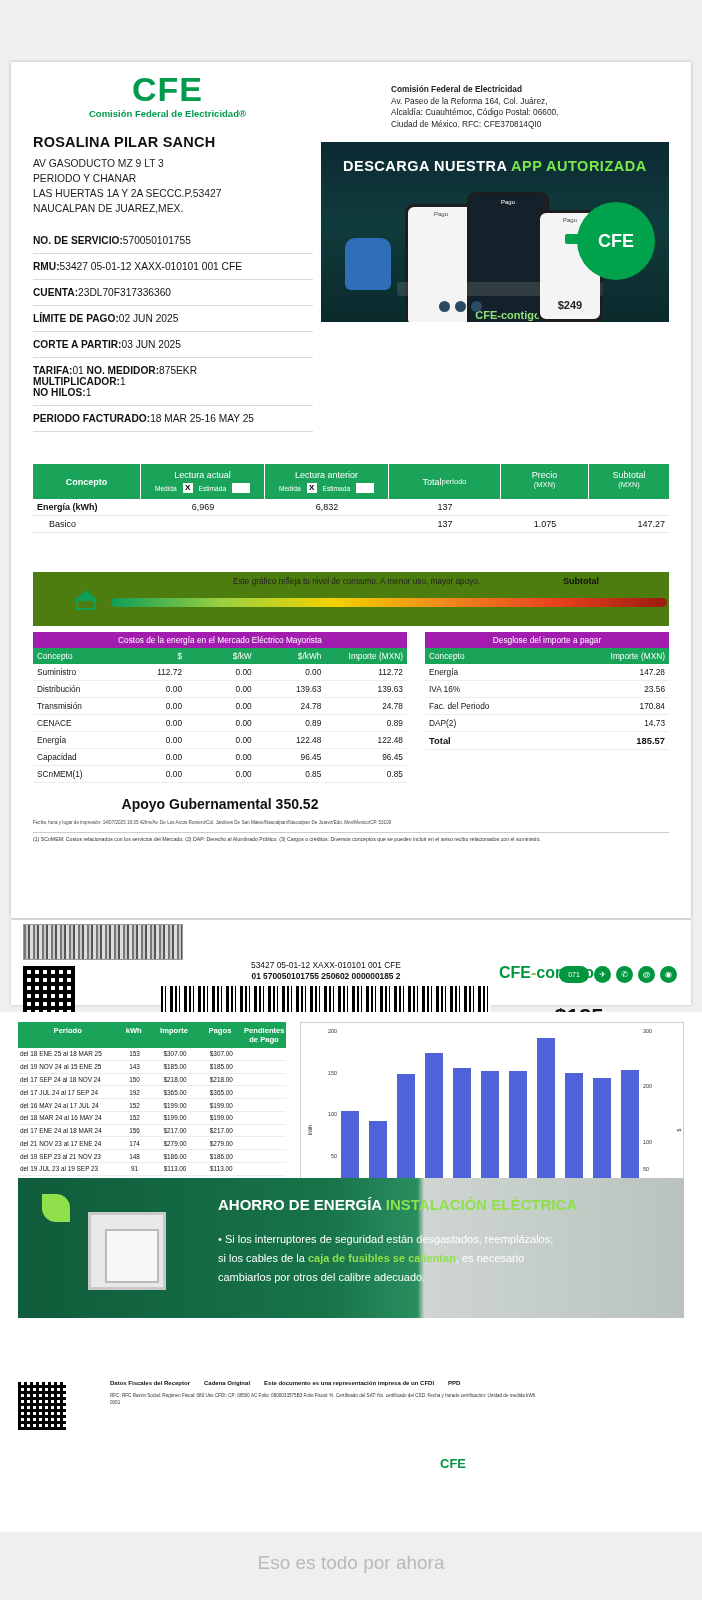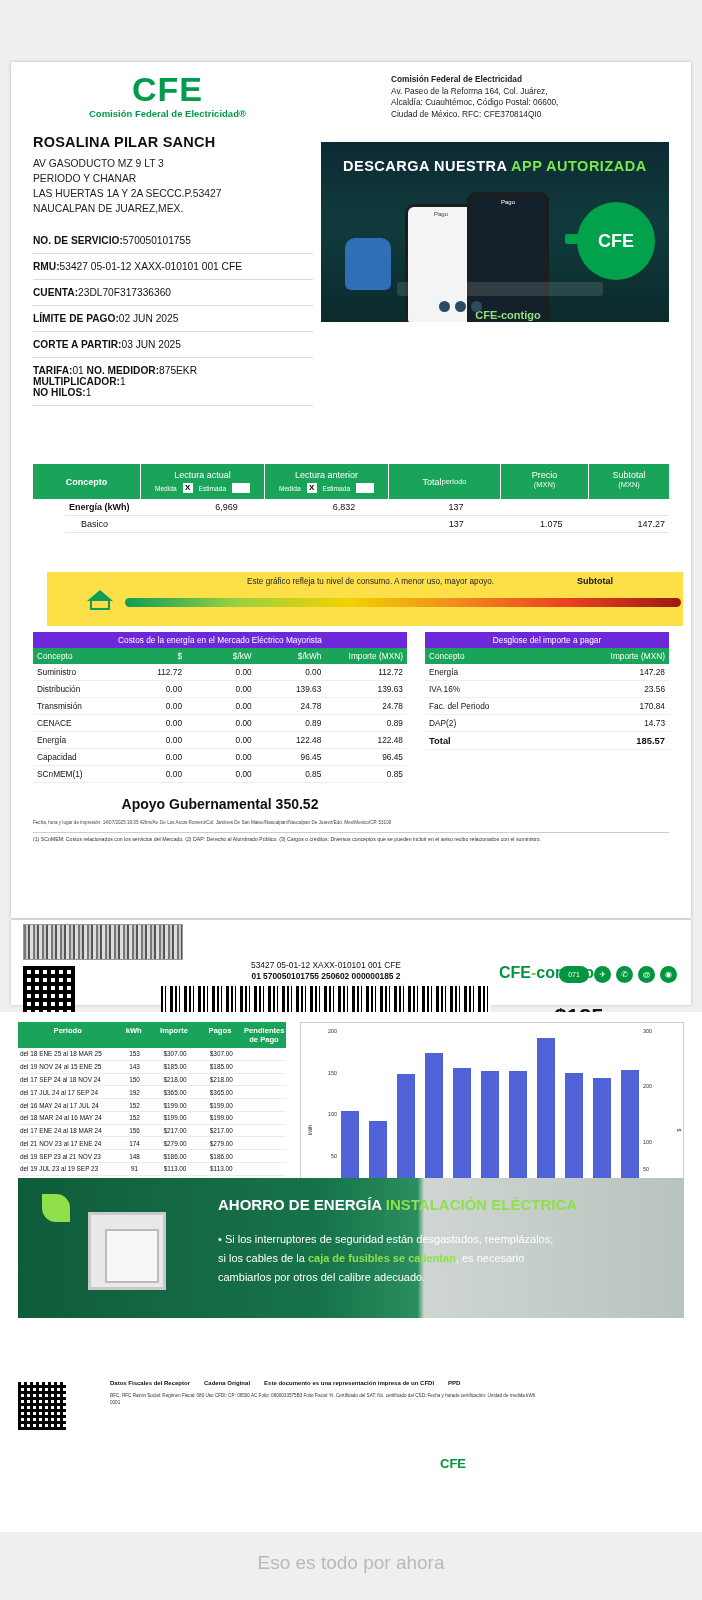--- a/index.html
+++ b/index.html
@@ -18,21 +18,21 @@
     position:absolute; left:11px; top:62px; width:680px; height:856px;
     background:#fff; box-shadow:0 0 3px rgba(0,0,0,.25);
   }
   .brandrow { position:relative; height:72px; }
   .cfe-logo { position:absolute; left:78px; top:10px; text-align:center; }
   .cfe-logo .mark {
     font-size:34px; font-weight:bold; color:#009b4d; letter-spacing:1px;
     font-family:"Liberation Sans", sans-serif; line-height:34px;
   }
   .cfe-logo .sub { font-size:9.5px; font-weight:bold; color:#009b4d; margin-top:2px;}
-  .company { position:absolute; left:380px; top:12px; width:280px; font-size:8.3px; line-height:11.5px; color:#222; }
+  .company { position:absolute; left:380px; top:22px; width:280px; font-size:8.3px; line-height:11.5px; color:#222; }
   .company b { font-size:8.3px; }
 
   .mainrow { position:relative; }
   .leftcol { position:absolute; left:22px; top:0; width:280px; }
   .client-name { font-size:14.5px; font-weight:bold; letter-spacing:.2px; }
   .addr { font-size:10.3px; line-height:15px; margin-top:6px; color:#222; }
   .kvs { margin-top:12px; }
   .kv { font-size:10.2px; padding:7px 0 7px 0; border-bottom:1px solid #dadada; }
   .kv b { font-weight:bold; }
   .kv .val { font-weight:normal; }
@@ -77,44 +77,44 @@
   .ct-head .c2, .ct-head .c3 { width:124px; }
   .ct-head .c4 { width:112px; display:flex; align-items:center; justify-content:center;}
   .ct-head .c5 { width:88px; }
   .ct-head .c6 { width:80px; border-right:none;}
   .ct-head .t { display:block; font-size:9px; }
   .ct-head .s { display:block; font-size:7.5px; opacity:.95; }
   .measline { display:flex; justify-content:center; gap:6px; margin-top:3px; font-size:6.6px; align-items:center;}
   .measline .chk { width:10px; height:10px; background:#fff; color:#000; font-size:8px; line-height:10px; text-align:center; font-weight:bold;}
   .measline .box { width:18px; height:10px; background:#fff; display:inline-block;}
   .ct-body { background:#fff; font-size:9px; }
-  .ct-row { display:flex; border-bottom:1px solid #e6e6e6;margin-left:32px; }
+  .ct-row { display:flex; border-bottom:1px solid #e6e6e6; }
   .ct-row > div { padding:3px 4px; }
   .ct-row .c1 { width:108px; font-weight:bold; }
   .ct-row .c1.sub { font-weight:normal; padding-left:16px;}
   .ct-row .c2, .ct-row .c3 { width:124px; text-align:center;}
   .ct-row .c4 { width:112px; text-align:center;}
   .ct-row .c5 { width:88px; text-align:center;}
   .ct-row .c6 { width:80px; text-align:right;}
   .ct-pad { height:26px; }
 
   
-  .gauge { position:absolute; left:36px; top:510px; width:636px; height:54px; background:#fde047; }
+  .gauge { position:absolute; left:22px; top:510px; width:636px; height:54px; background:#4d7c0f; }
   .gauge .note { position:absolute; left:200px; top:5px; font-size:8.2px; color:#222;}
   .gauge .subt { position:absolute; right:70px; top:4px; font-size:9px; font-weight:bold;}
   .gauge .bar { position:absolute; left:78px; top:26px; width:556px; height:9px; border-radius:5px;
     background:linear-gradient(90deg,#0f9d58,#9bd040,#f2d200,#f08a1d,#e8411f,#9b1b10); }
   .gauge .house { position:absolute; left:40px; top:18px; width:26px; height:20px; }
   .gauge .house .roof { position:absolute; left:0; top:0; width:0; height:0; border-left:13px solid transparent; border-right:13px solid transparent; border-bottom:11px solid #0f9d58;}
   .gauge .house .body { position:absolute; left:3px; top:10px; width:20px; height:10px; border:2px solid #0f9d58; border-top:none;}
 
   
   .panels { position:absolute; left:22px; top:570px; width:636px; }
   .panel { background:#fff; }
-  .panel .phead { background:#6d28d9; color:#fff; font-size:8.3px; text-align:center; padding:3px 0; }
+  .panel .phead { background:#a21caf; color:#fff; font-size:8.3px; text-align:center; padding:3px 0; }
   .panel .pcols { display:flex; background:#1aa45a; color:#fff; font-size:8.3px; }
   .panel .pcols > div { padding:3px 4px; }
   .prow { display:flex; font-size:8.3px; border-bottom:1px solid #ededed; }
   .prow > div { padding:3px 4px; }
   .left-panel { position:absolute; left:0; top:0; width:374px; }
   .left-panel .c1 { width:96px; }
   .left-panel .c2, .left-panel .c3, .left-panel .c4 { width:80px; text-align:right;}
   .left-panel .c5 { width:94px; text-align:right;}
   .right-panel { position:absolute; left:392px; top:0; width:244px; }
   .right-panel .c1 { width:150px; }
@@ -239,34 +239,39 @@
           <div class="kv"><b>RMU:</b><span class="val">53427 05-01-12 XAXX-010101 001 CFE</span></div>
           <div class="kv"><b>CUENTA:</b><span class="val">23DL70F317336360</span></div>
           <div class="kv"><b>LÍMITE DE PAGO:</b><span class="val">02 JUN 2025</span></div>
           <div class="kv"><b>CORTE A PARTIR:</b><span class="val">03 JUN 2025</span></div>
           <div class="kv">
             <b>TARIFA:</b><span class="val">01</span>
             <b>NO. MEDIDOR:</b><span class="val">875EKR</span>
             <br><b>MULTIPLICADOR:</b><span class="val">1</span>
             <br><b>NO HILOS:</b><span class="val">1</span>
           </div>
+          <div class="kv"><b>PERIODO FACTURADO:</b><span class="val">18 MAR 25-16 MAY 25</span></div>
         </div>
       </div>
 
       <div class="rightcol">
 
         <div class="promo">
           <div class="ptitle"><span>DESCARGA NUESTRA </span><i>APP AUTORIZADA</i></div>
           <div class="phones">
             <div class="ph a">
               <div class="tag">Pago</div>
             </div>
             <div class="ph b">
               <div class="tag">Pago</div>
               <div class="price">CFE-contigo</div>
+            </div>
+            <div class="ph c">
+              <div class="tag">Pago</div>
+              <div class="price">$249</div>
             </div>
           </div>
           <div class="thumb"></div>
           <div class="plug"></div>
           <div class="cfe-contigo-badge">CFE</div>
           <div class="storebar"></div>
           <div class="socialrow">
             <span></span>
             <span></span>
             <span></span>

